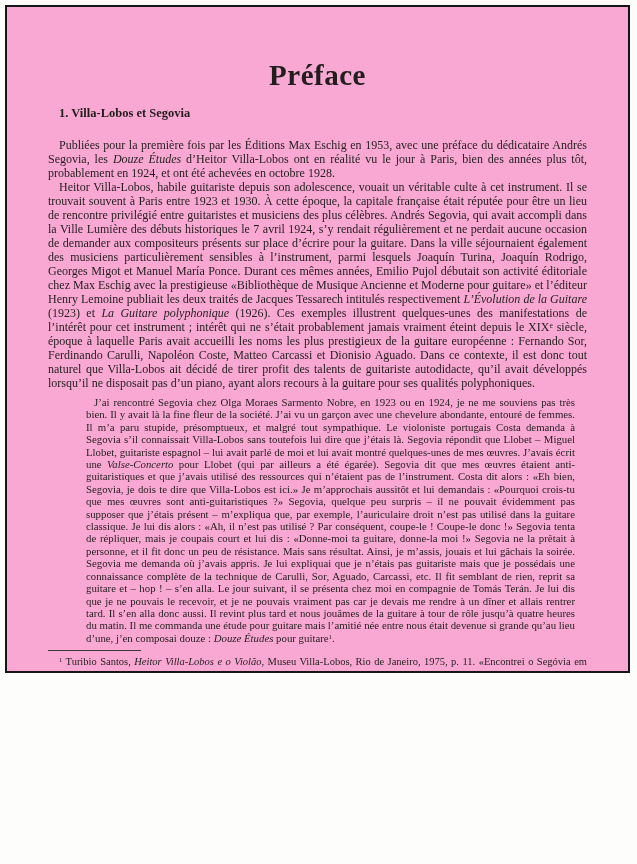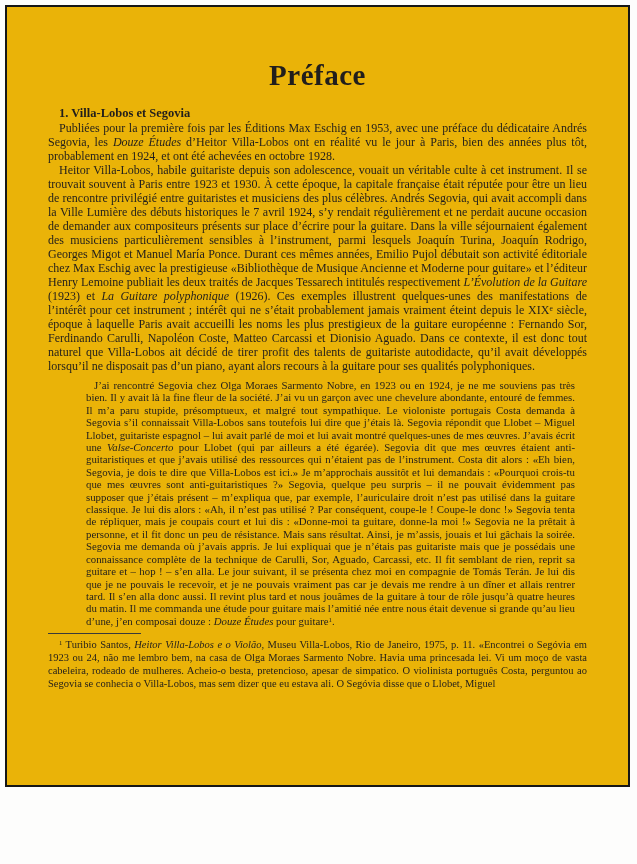--- a/index.html
+++ b/index.html
@@ -8,24 +8,24 @@
     width: 637px;
     height: 864px;
     background: #fdfdfc;
     overflow: hidden;
   }
   .page {
     position: absolute;
     left: 5px;
     top: 5px;
     width: 625px;
-    height: 782px;
+    height: 668px;
     box-sizing: border-box;
     border: 2px solid #161616;
-    background: #eab308;
+    background: #f9a8d4;
     overflow: hidden;
   }
   .content {
     padding: 0 41px;
     color: #211e1c;
     font-family: "Liberation Serif", "DejaVu Serif", serif;
     text-align: justify;
   }
   h1.page-title {
     margin: 52px 0 0 0;
@@ -51,21 +51,21 @@
     font-weight: bold;
     font-family: Liberation Serif, serif;
   }
   p.body-para {
     margin: 0;
     font-size: 12px;
     line-height: 14px;
     text-indent: 11px;
   }
   p.body-para.first {
-    margin-top: 1px;
+    margin-top: 18px;
   }
   blockquote.quote {
     margin: 6px 12px 0 38px;
     font-size: 10.8px;
     line-height: 12.4px;
     text-indent: 8px;
   }
   .footnote-rule {
     margin: 6px 0 0 0;
     width: 93px;

